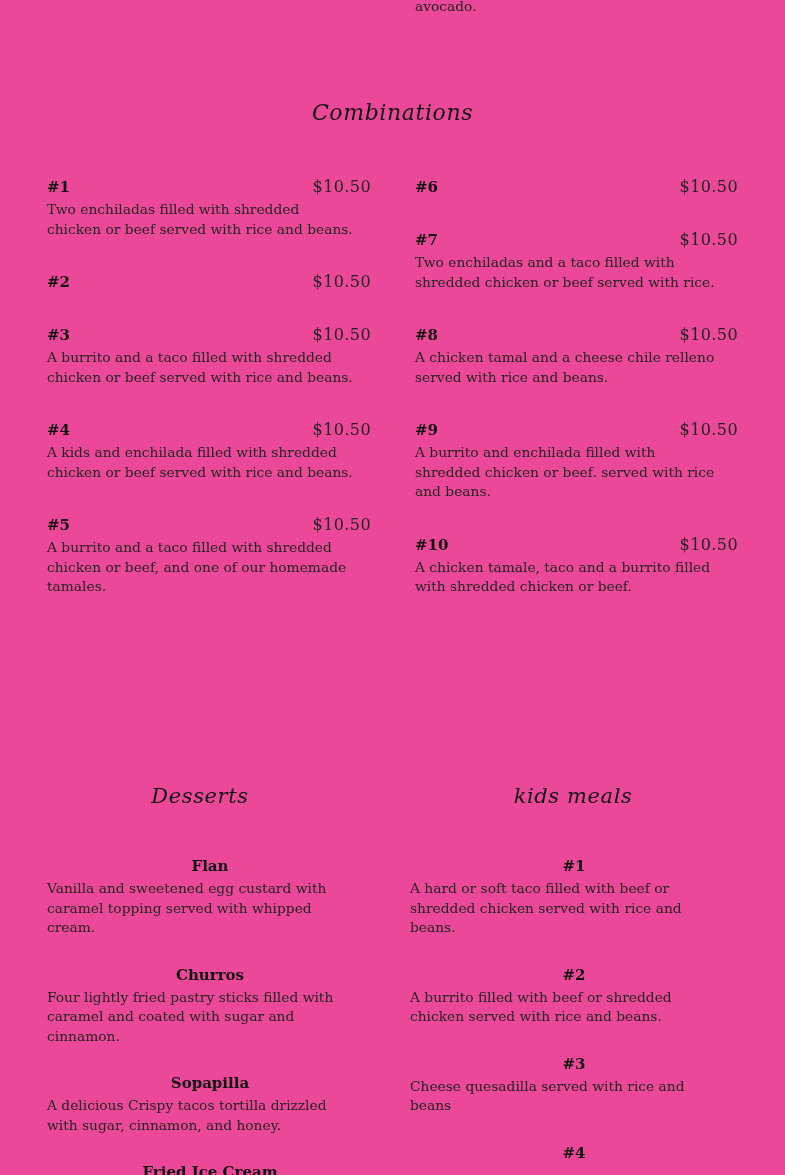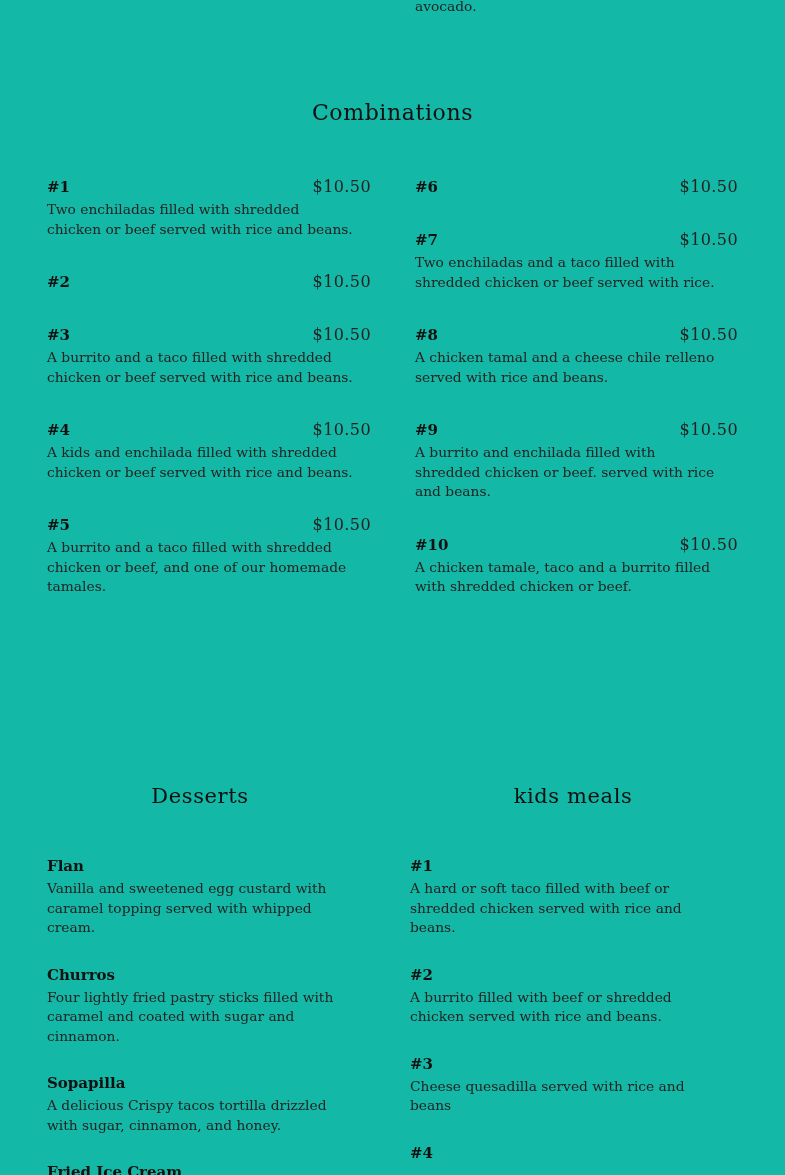--- a/index.html
+++ b/index.html
@@ -1,41 +1,42 @@
 <!DOCTYPE html>
 <html><head>
 <meta charset="utf-8">
 <style>
   * { margin: 0; padding: 0; box-sizing: border-box; }
   html, body { background: #ffffff; }
   .page {
     position: relative;
     width: 785px;
     height: 1175px;
-    background: #14b8a6;
+    background: #ec4899;
     overflow: hidden;
     font-family: "DejaVu Serif", "Liberation Serif", serif;
     color: #1c1c1c;
     font-variant-numeric: oldstyle-nums;
   }
   .partial-top {
     position: absolute;
     left: 415px;
     top: -3px;
     font-size: 13.8px;
     line-height: 19.5px;
     color: #232323;
   }
   .section-title {
     position: absolute;
     font-size: 22px;
     letter-spacing: 0.6px;
     color: #101010;
     text-align: center;
     font-weight: 400;
+    font-style: italic;
   }
   .combos-title   { left: 0;     top: 100px; width: 785px; }
   .desserts-title { left: 37px;  top: 784px; width: 326px; font-size: 21px; }
   .kids-title     { left: 410px; top: 784px; width: 326px; font-size: 21px; }
   .col { position: absolute; }
   .combos-left  { left: 47px;  top: 177px; width: 324px; }
   .combos-right { left: 415px; top: 177px; width: 323px; }
   .desserts-col { left: 47px;  top: 855px; width: 326px; }
   .kids-col     { left: 410px; top: 855px; width: 328px; }
   .item { margin-bottom: 33px; }
@@ -62,20 +63,21 @@
     color: #232323;
     max-width: 307px;
   }
   .ditem { margin-bottom: 26px; }
   .ditem-name {
     font-size: 15px;
     font-weight: 700;
     line-height: 22px;
     margin-bottom: 2px;
     color: #111111;
+    text-align: center;
   }
   .ditem .desc { max-width: 300px; }
 </style>
 </head>
 <body>
 
 <div class="page">
 
   <div class="partial-top">avocado.</div>
 

